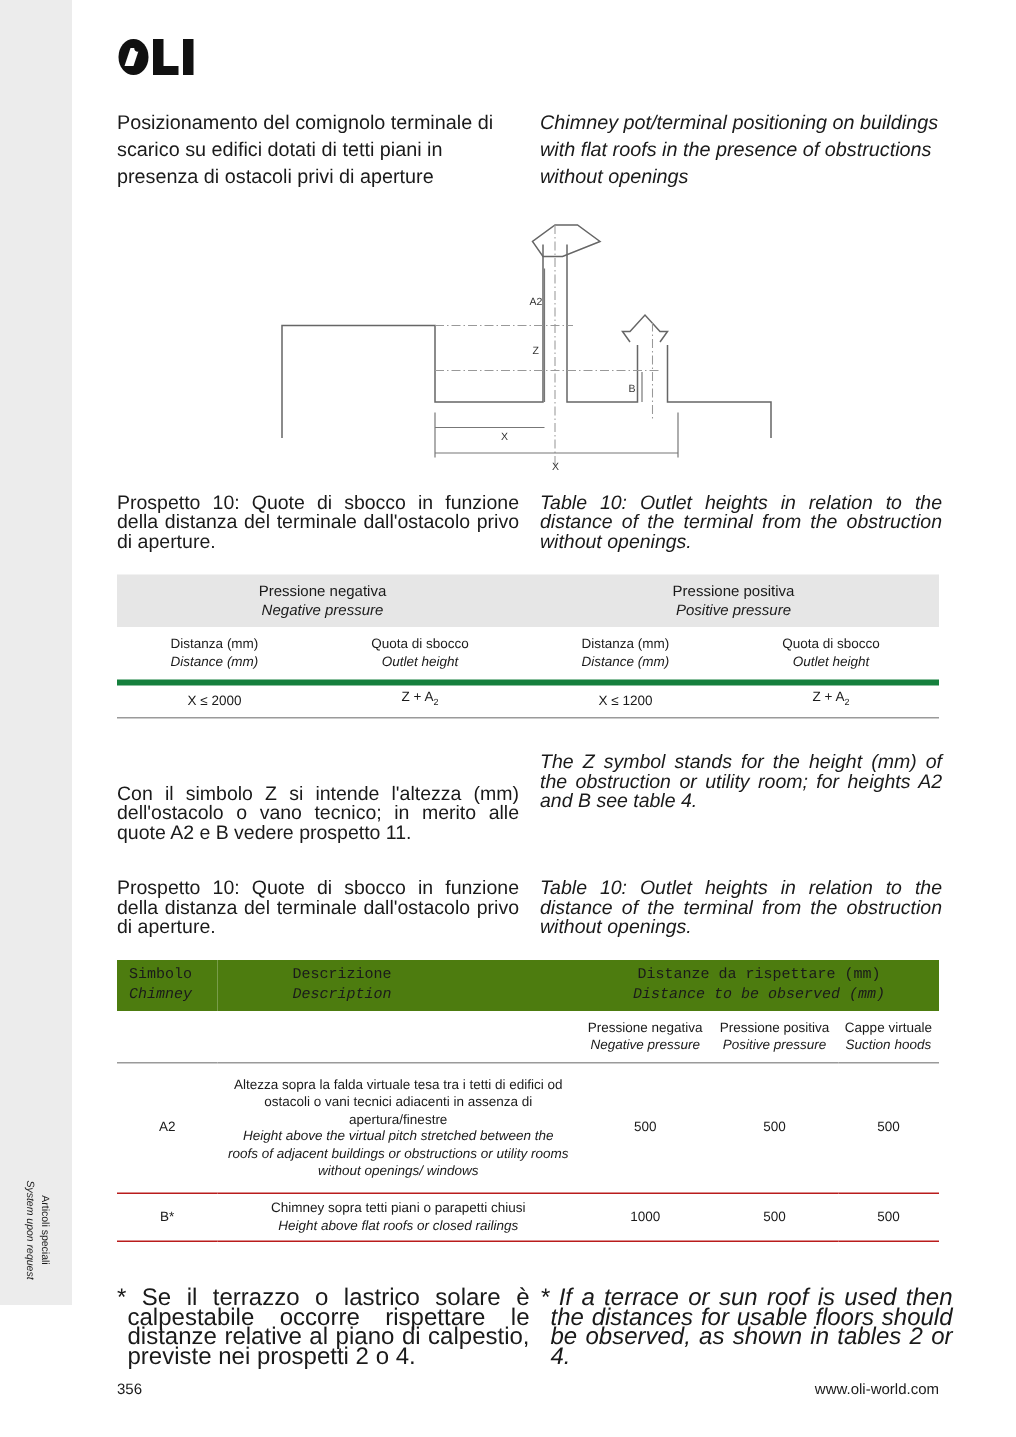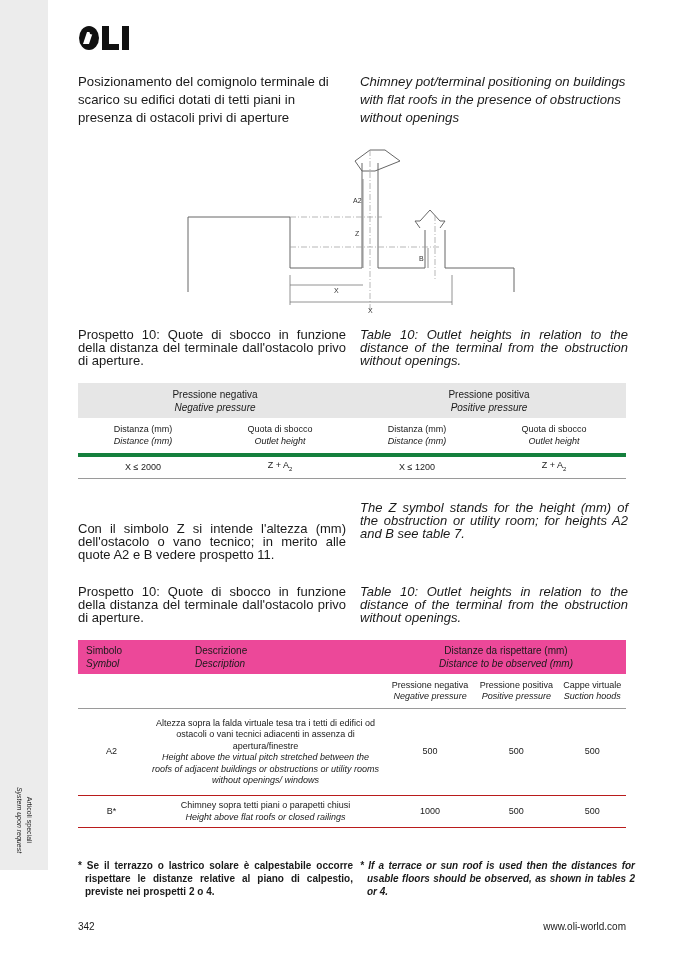--- a/index.html
+++ b/index.html
@@ -18,27 +18,27 @@
   .caption { font-size: 13px; line-height: 13px; text-align: justify; text-align-last: left; }
   .caption.en { font-style: italic; }
   .diagram { position: absolute; left: 170px; top: 145px; width: 360px; height: 175px; }
   table { border-collapse: collapse; font-size: 9px; line-height: 11.5px; }
   .t1 { position: absolute; left: 78px; top: 383px; width: 548px; }
   .t1 th.band { background: #e6e6e6; font-weight: normal; font-size: 10px; line-height: 13px; height: 33px; }
   .t1 td { text-align: center; }
   .t1 tr.sub td { height: 33px; border-bottom: 4px solid #15803d; }
   .t1 tr.row td { height: 19px; border-bottom: 1px solid #9a9a9a; text-align: center; }
   .t2 { position: absolute; left: 78px; top: 640px; width: 548px; }
-  .t2 th { background: #ec4899; font-weight: normal; font-size: 10px; line-height: 13px; height: 32px; }
+  .t2 th { background: #4d7c0f; font-weight: normal; font-size: 10px; line-height: 13px; height: 32px; font-family: Liberation Mono, monospace; }
   .t2 td { text-align: center; vertical-align: middle; }
   .t2 tr.sub td { height: 32px; border-bottom: 1px solid #9a9a9a; }
   .t2 tr.row td { border-bottom: 1px solid #b91c1c; }
   .it { font-style: italic; display: block; }
   .rm { display: block; }
-  .footnote { font-size: 10px; line-height: 13px; text-align: justify; text-align-last: left; padding-left: 7px; text-indent: -7px; font-weight: bold; }
+  .footnote { font-size: 16px; line-height: 13px; text-align: justify; text-align-last: left; padding-left: 7px; text-indent: -7px; }
   .footer { position: absolute; top: 921px; font-size: 10px; }
   sub { font-size: 6px; }
 </style>
 </head>
 <body>
 
 <div class="sidebar"></div>
 <div class="side-text">
   <div class="rot">
     <span>Articoli speciali</span>
@@ -124,31 +124,31 @@
   <tr class="row">
     <td>X ≤ 2000</td>
     <td><span>Z + A</span><sub>2</sub></td>
     <td>X ≤ 1200</td>
     <td><span>Z + A</span><sub>2</sub></td>
   </tr>
 </tbody>
   </table>
 
 <div class="col-l caption" style="top:522px">Con il simbolo Z si intende l'altezza (mm) dell'ostacolo o vano tecnico; in merito alle quote A2 e B vedere prospetto 11.</div>
-<div class="col-r caption en" style="top:501px">The Z symbol stands for the height (mm) of the obstruction or utility room; for heights A2 and B see table 7.</div>
+<div class="col-r caption en" style="top:501px">The Z symbol stands for the height (mm) of the obstruction or utility room; for heights A2 and B see table 4.</div>
 
 <div class="col-l caption" style="top:585px">Prospetto 10: Quote di sbocco in funzione della distanza del terminale dall'ostacolo privo di aperture.</div>
 <div class="col-r caption en" style="top:585px">Table 10: Outlet heights in relation to the distance of the terminal from the obstruction without openings.</div>
 
 <table class="t2">
   <tbody>
       <tr>
     <th style="width:58px;text-align:left;padding-left:8px">
       <span class="rm">Simbolo</span>
-          <span class="it">Symbol</span>
+          <span class="it">Chimney</span>
     </th>
     <th style="width:190px;text-align:left;padding-left:50px">
       <span class="rm">Descrizione</span>
           <span class="it">Description</span>
     </th>
     <th colspan="3">
       <span class="rm">Distanze da rispettare (mm)</span>
           <span class="it">Distance to be observed (mm)</span>
     </th>
   </tr>
@@ -187,14 +187,14 @@
     <td>1000</td>
     <td>500</td>
     <td>500</td>
   </tr>
 </tbody>
   </table>
 
 <div class="col-l footnote" style="top:859px">* Se il terrazzo o lastrico solare è calpestabile occorre rispettare le distanze relative al piano di calpestio, previste nei prospetti 2 o 4.</div>
 <div class="col-r footnote" style="top:859px;font-style:italic">* If a terrace or sun roof is used then the distances for usable floors should be observed, as shown in tables 2 or 4.</div>
 
-<div class="footer" style="left:78px">342</div>
+<div class="footer" style="left:78px">356</div>
 <div class="footer" style="right:51px">www.oli-world.com</div>
 
 </body></html>

